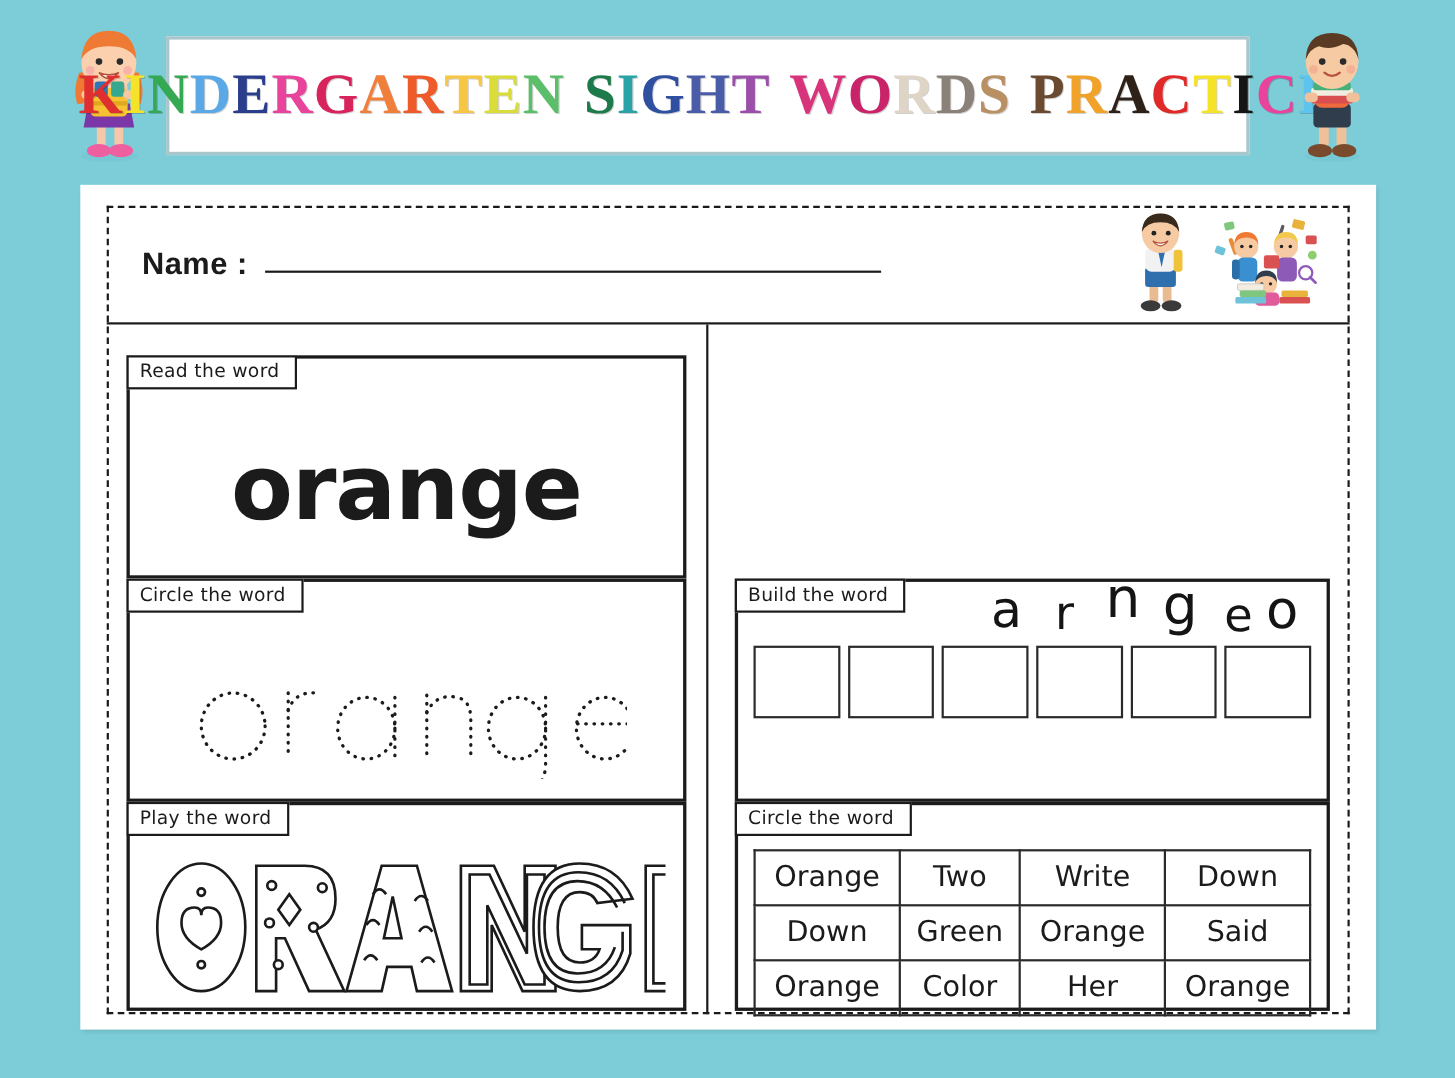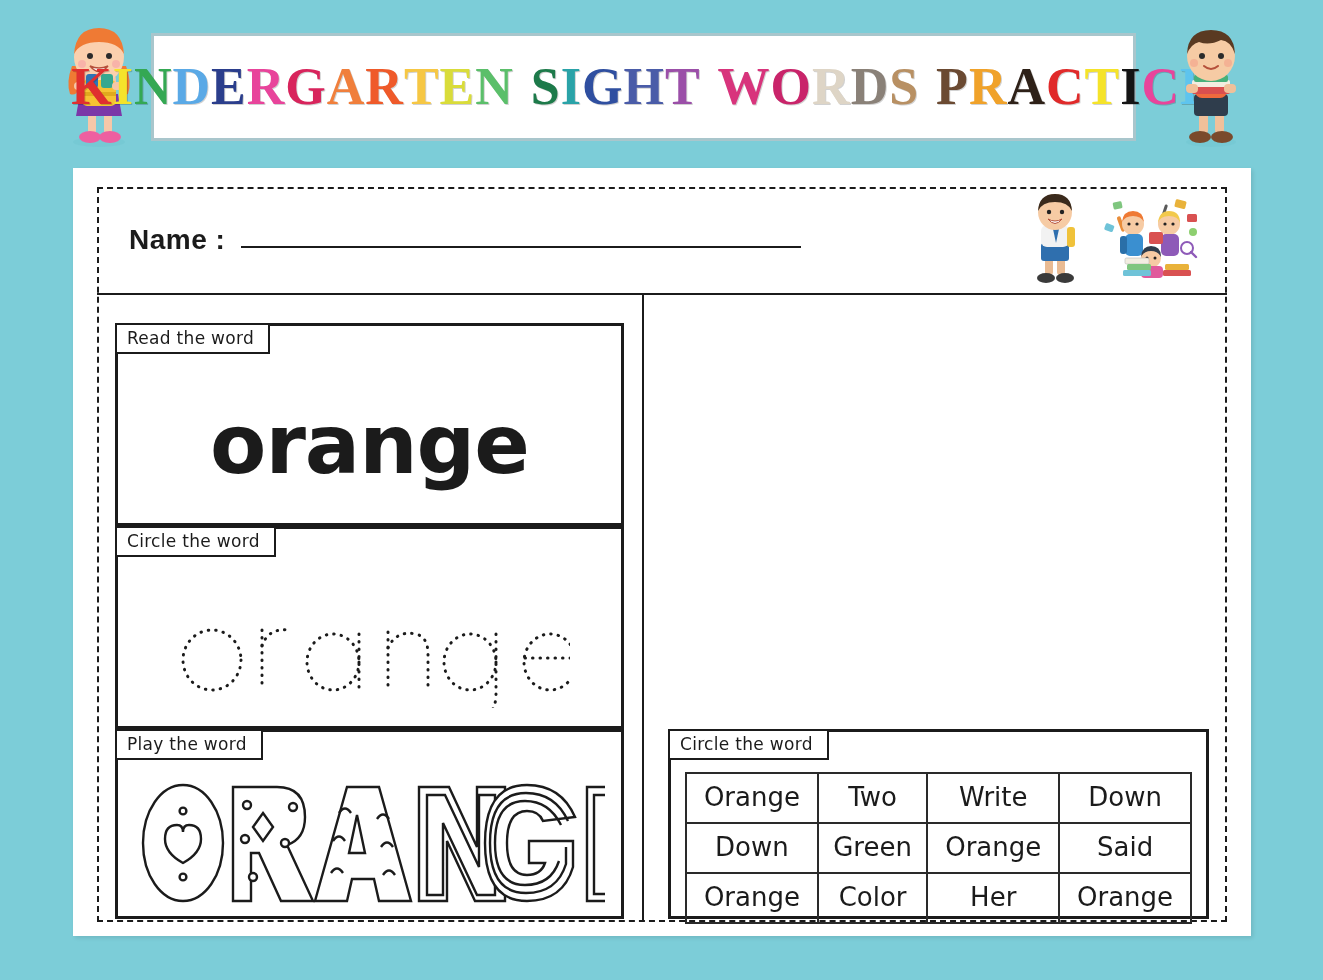--- a/index.html
+++ b/index.html
@@ -379,20 +379,39 @@
               <path d="M459 117 V18 h48 v11 h-34 v30 h30 v11 h-30 v36 h36 v11 Z" fill="none"></path>
             </g>
           </svg>
         </div>
       </div>
     </div>
 
     <div class="col col-right">
 
 
+      <div class="panel p2">
+        <div class="tag">Build the word</div>
+        <div class="scramble" id="scramble">
+            <span style="left: 0px; top: 18px; font-size: 46px;">a</span>
+            <span style="left: 58px; top: 24px; font-size: 42px;">r</span>
+            <span style="left: 104px; top: 6px; font-size: 50px;">n</span>
+            <span style="left: 156px; top: 12px; font-size: 50px;">g</span>
+            <span style="left: 212px; top: 26px; font-size: 42px;">e</span>
+            <span style="left: 250px; top: 18px; font-size: 48px;">o</span>
+          </div>
+        <div class="build-boxes" id="build-boxes">
+            <div class="bbox"></div>
+            <div class="bbox"></div>
+            <div class="bbox"></div>
+            <div class="bbox"></div>
+            <div class="bbox"></div>
+            <div class="bbox"></div>
+          </div>
+      </div>
 
       <div class="panel p3">
         <div class="tag">Circle the word</div>
         <table class="circle-table">
           <tbody id="circle-body">
               <tr>
                 <td>Orange</td>
                 <td>Two</td>
                 <td>Write</td>
                 <td>Down</td>

